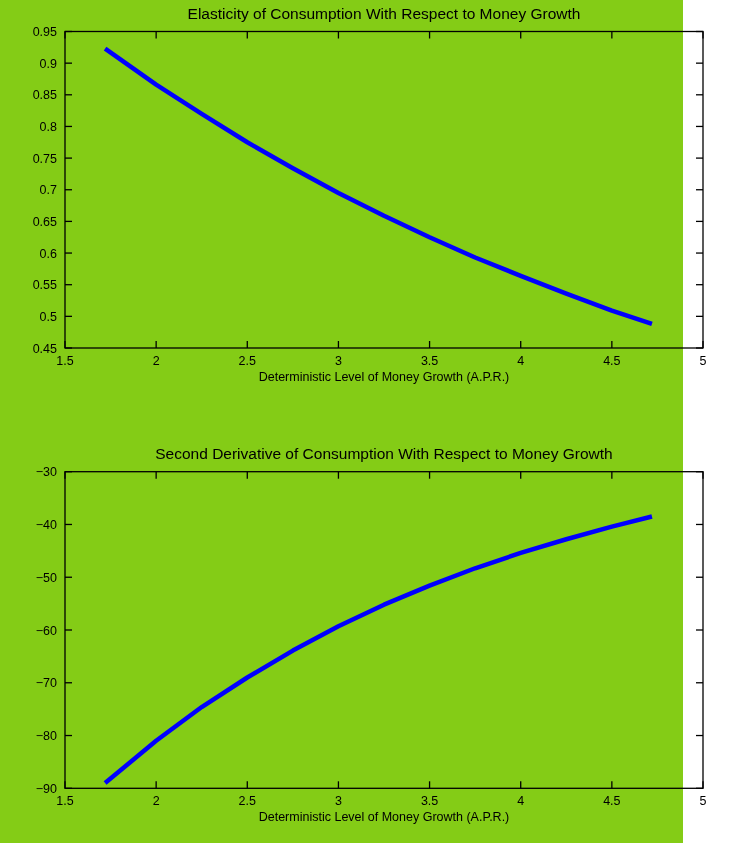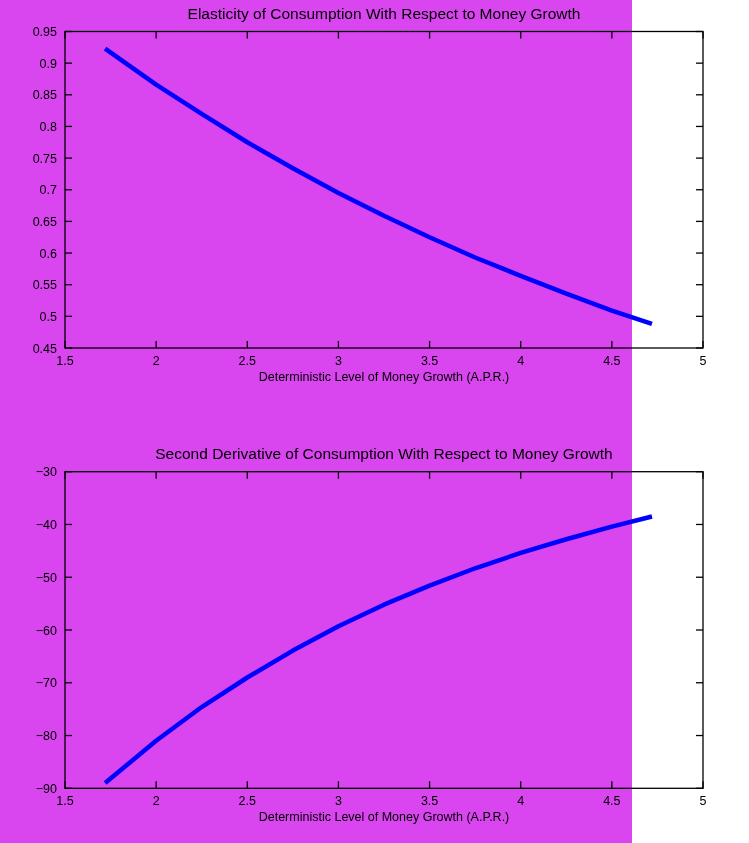--- a/index.html
+++ b/index.html
@@ -1,20 +1,20 @@
 <!DOCTYPE html>
 <html><head>
 <meta charset="utf-8">
 <style>
   html,body{margin:0;padding:0;}
   body{
     width:749px;height:843px;background:#ffffff;overflow:hidden;
     font-family:"Liberation Sans",sans-serif;
   }
-  #figure{position:relative;width:632px;height:843px;background:#d946ef;}
+  #figure{position:relative;width:683px;height:843px;background:#84cc16;}
   svg{display:block;}
   svg text{font-family:"Liberation Sans",sans-serif;fill:#000000;}
   .title{font-size:15.5px;}
   .tick-label{font-size:12.5px;}
   .axis-label{font-size:12.5px;}
 </style>
 </head>
 <body>
 
 <div id="figure">

